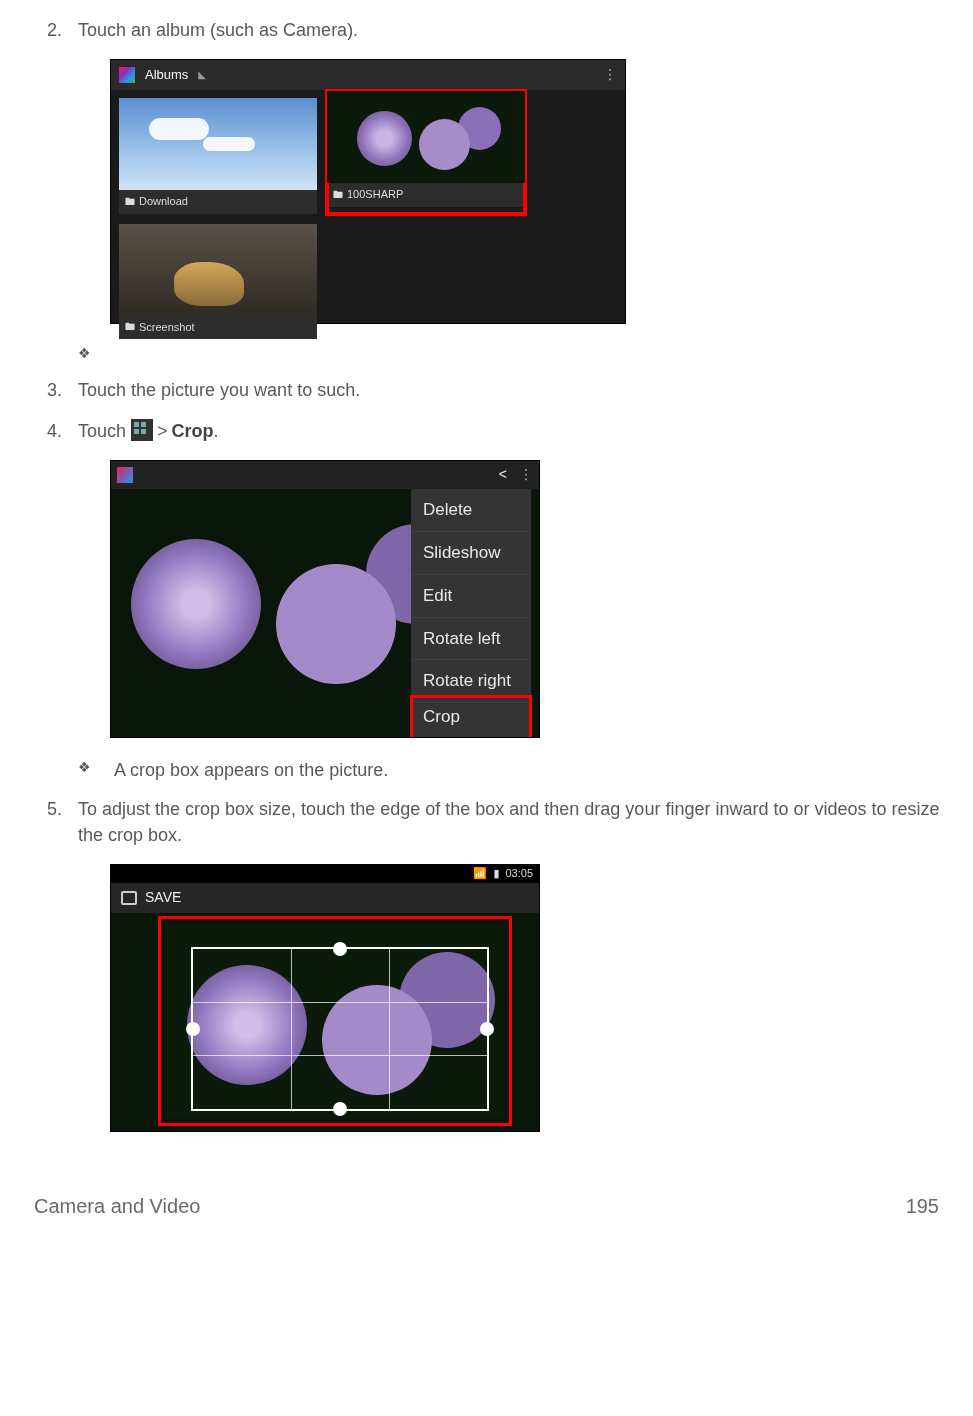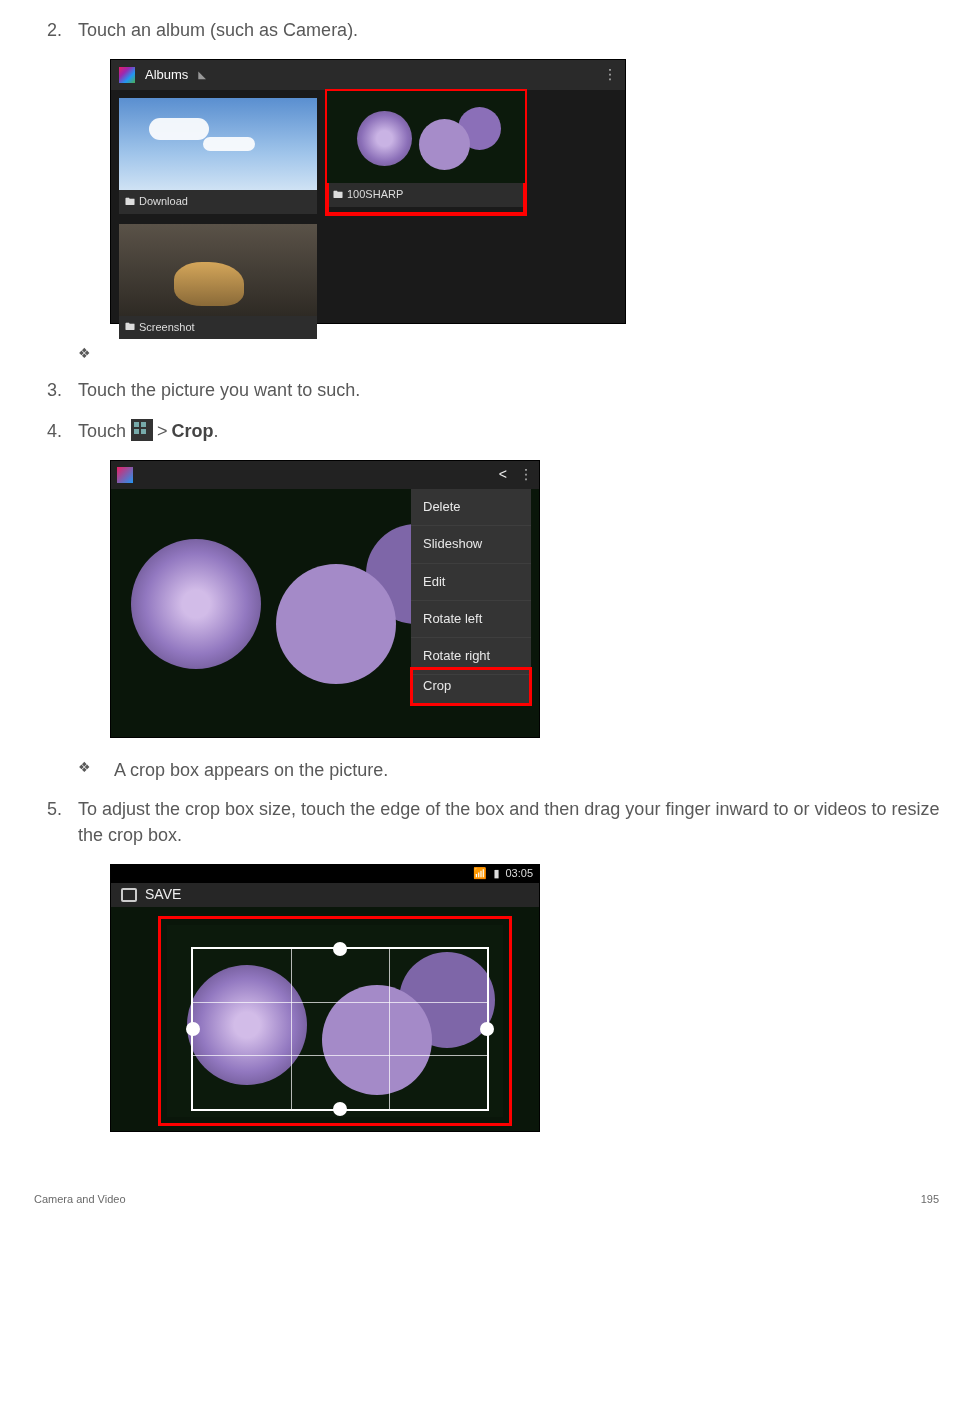--- a/index.html
+++ b/index.html
@@ -39,27 +39,27 @@
     .alabel .folder-icon { font-size:10px; }
 
     .phone2 { background:#0a160a; width:430px; height:278px; position:relative; border:1px solid #000; overflow:hidden; }
     .p2-top { height:28px; background:#222; display:flex; align-items:center; padding:0 6px; }
     .p2-top .back { width:16px; height:16px; background:linear-gradient(135deg,#e91e63,#2196f3); margin-right:auto; }
     .p2-top .share { color:#eee; margin-right:12px; font-size:14px; }
     .p2-top .dots3 { color:#bbb; font-size:14px; line-height:0.4; }
     .p2-flower { position:absolute; inset:28px 0 0 0; }
     .p2-flower .flshape { position:absolute; width:300px; height:260px; left:-10px; top:-10px; }
     .p2-flower .flshape::before { content:""; position:absolute; width:130px; height:130px; border-radius:50%; background:radial-gradient(circle,#d2bce8 15%,#9278c0 55%,#4f3c6e 100%); left:30px; top:60px; box-shadow:140px 20px 0 -5px #a48ac8, 220px -30px 0 -15px #7e66a8; }
-    .menu-panel { position:absolute; right:8px; top:28px; width:120px; background:#343434; font-size:13px; }
+    .menu-panel { position:absolute; right:8px; top:28px; width:120px; background:#343434; font-size:17px; }
     .menu-item { color:#e8e8e8; padding:9px 12px; border-bottom:1px solid rgba(255,255,255,0.05); }
     .menu-item.hl { outline:3px solid #ff0000; outline-offset:-2px; }
 
     .phone3 { background:#0a160a; width:430px; height:268px; position:relative; border:1px solid #000; overflow:hidden; }
     .p3-status { height:18px; background:#000; color:#ddd; font-size:11px; display:flex; justify-content:flex-end; align-items:center; padding:0 6px; gap:6px; }
-    .p3-top { height:24px; background:#262626; display:flex; align-items:center; padding:0 10px; color:#eee; font-size:14px; gap:8px; }
+    .p3-top { height:30px; background:#262626; display:flex; align-items:center; padding:0 10px; color:#eee; font-size:14px; gap:8px; }
     .p3-top .save-icon { width:16px; height:14px; border:2px solid #ccc; border-radius:2px; position:relative; }
     .crop-area { position:absolute; left:50px; right:30px; top:54px; bottom:8px; outline:3px solid #ff0000; }
     .crop-area .fl3 { position:absolute; inset:6px; background:#0c1a0c; overflow:hidden; }
     .crop-area .fl3::before { content:""; position:absolute; width:120px; height:120px; border-radius:50%; background:radial-gradient(circle,#d2bce8 15%,#9278c0 55%,#4f3c6e 100%); left:20px; top:40px; box-shadow:130px 15px 0 -5px #a48ac8, 200px -25px 0 -12px #7e66a8; }
     .crop-box { position:absolute; left:30px; right:20px; top:28px; bottom:12px; border:2px solid #fff; }
     .crop-box .gl { position:absolute; background:rgba(255,255,255,0.7); }
     .crop-box .v1 { left:33.3%; top:0; bottom:0; width:1px; }
     .crop-box .v2 { left:66.6%; top:0; bottom:0; width:1px; }
     .crop-box .h1 { top:33.3%; left:0; right:0; height:1px; }
     .crop-box .h2 { top:66.6%; left:0; right:0; height:1px; }
@@ -67,21 +67,21 @@
     .ht { top:-7px; left:50%; margin-left:-7px; }
     .hb { bottom:-7px; left:50%; margin-left:-7px; }
     .hl { left:-7px; top:50%; margin-top:-7px; }
     .hr { right:-7px; top:50%; margin-top:-7px; }
 
     .inline-icon { display:inline-block; width:22px; height:22px; background:#333; vertical-align:middle; position:relative; top:-2px; }
     .inline-icon::before { content:""; position:absolute; width:5px; height:5px; background:#7aa; left:3px; top:3px; box-shadow:7px 0 0 #7aa, 0 7px 0 #7aa, 7px 7px 0 #7aa; }
     .gt { margin:0 4px; }
     strong.crop { font-weight:bold; color:#444; }
 
-    .footer { display:flex; justify-content:space-between; margin-top:60px; font-size:11px; color:#6a6a6a; padding:0 4px; }
+    .footer { display:flex; justify-content:space-between; margin-top:60px; font-size:20px; color:#6a6a6a; padding:0 4px; }
   </style>
 </head>
 <body>
 
 <div class="step">
   <div class="step-num">2.</div>
   <div class="step-body">Touch an album (such as Camera).</div>
 </div>
 
 <div class="figure">

